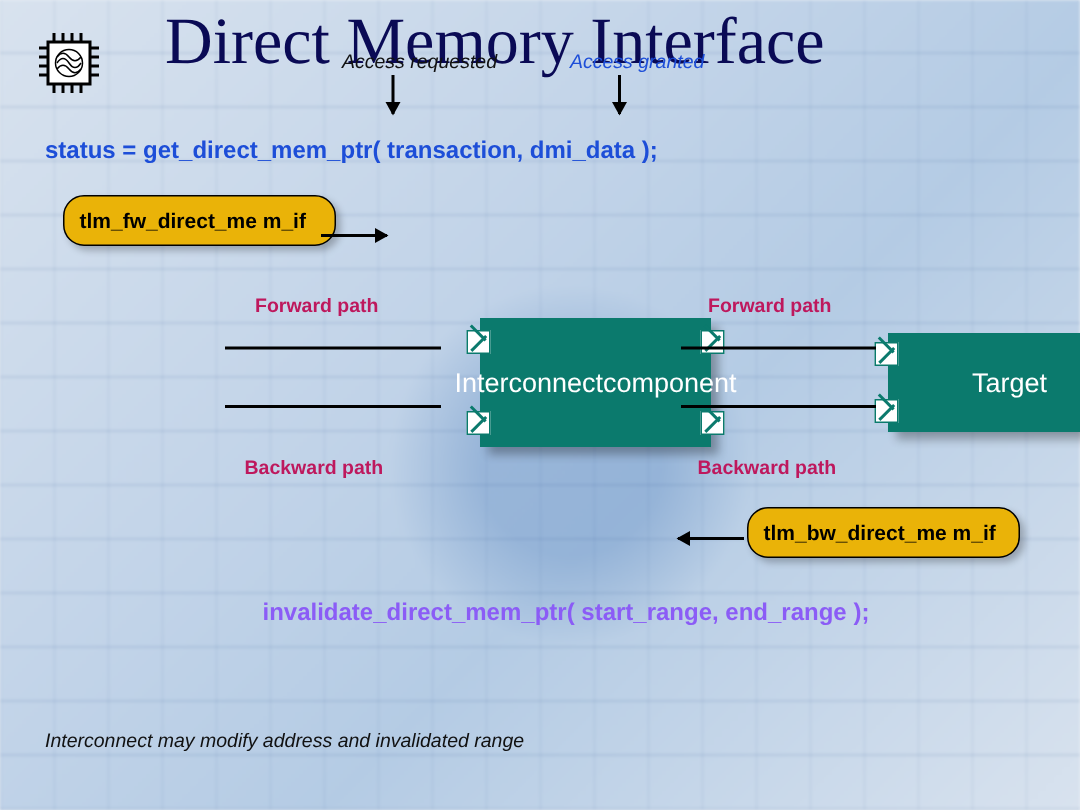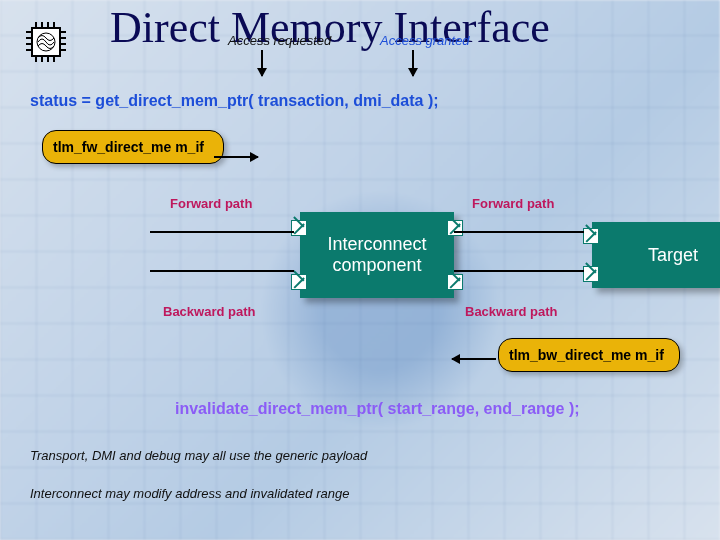--- a/index.html
+++ b/index.html
@@ -85,21 +85,21 @@
     background: #0b7a6d;
     color: #fff;
     font-size: 18px;
     text-align: center;
     display: flex;
     align-items: center;
     justify-content: center;
     box-shadow: 5px 5px 6px rgba(0,0,0,0.3);
     padding: 4px;
   }
-  .node-box.mid { flex-direction: column; line-height: 1.15; }
+  .node-box.mid { flex-direction: row; line-height: 1.15; margin-left: 20px; }
   .port {
     position: absolute;
     width: 14px; height: 14px;
     background: #fff;
     border: 1.5px solid #0b7a6d;
   }
   .port::before, .port::after {
     content: "";
     position: absolute;
     background: #0b7a6d;
@@ -222,16 +222,15 @@
   <div class="path-label" style="left:163px; top:304px;">Backward path</div>
   <div class="path-label" style="left:465px; top:304px;">Backward path</div>
 
   <div class="callout" style="left:498px; top:338px; width:160px;">
     <span>tlm_bw_direct_me m_if</span>
   </div>
   <div class="h-arrow left" style="left:452px; top:358px; width:44px;"></div>
 
   <div class="invalidate-line">invalidate_direct_mem_ptr( start_range, end_range );</div>
 
-  <div class="note" style="left:30px; top:448px;">Transport, DMI and debug may all use the generic payload</div>
   <div class="note" style="left:30px; top:486px;">Interconnect may modify address and invalidated range</div>
 
 </div>
 
 </body></html>

